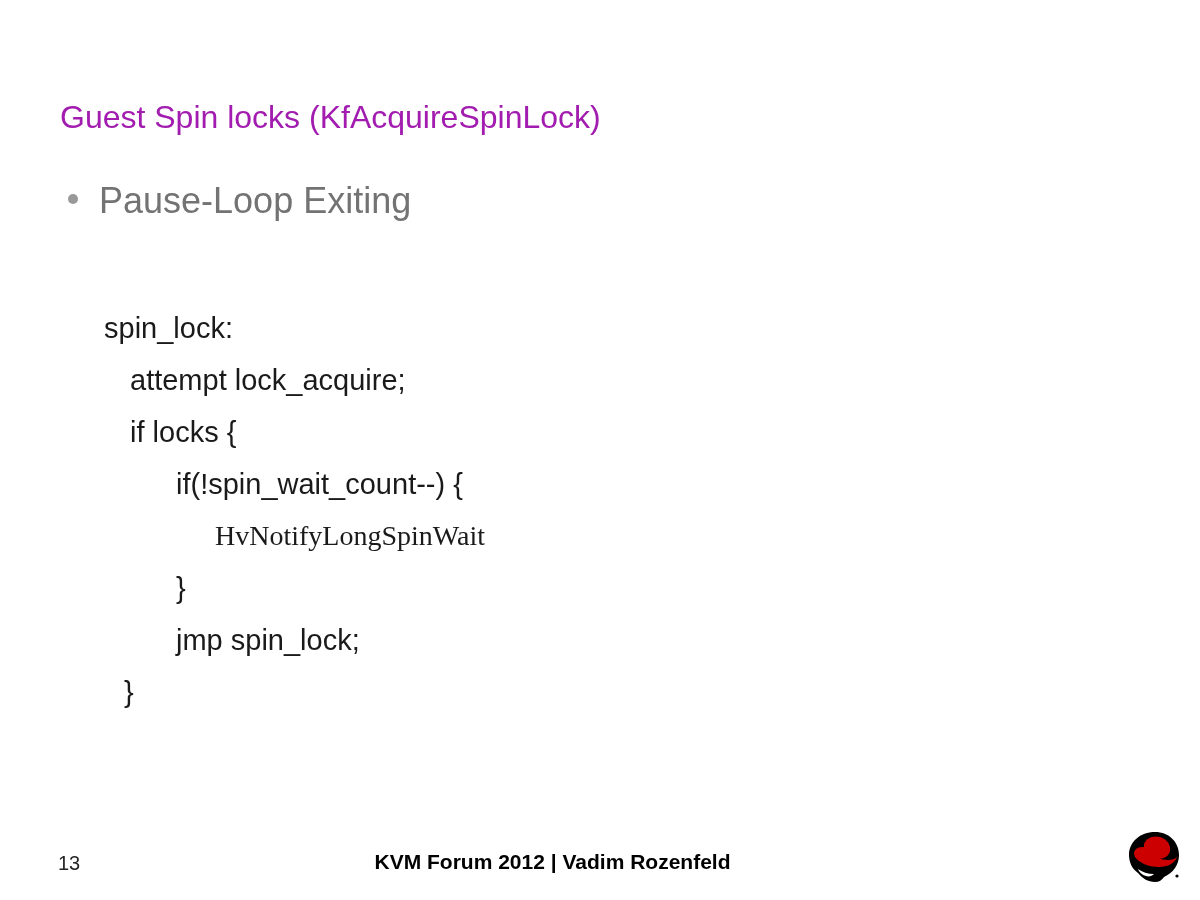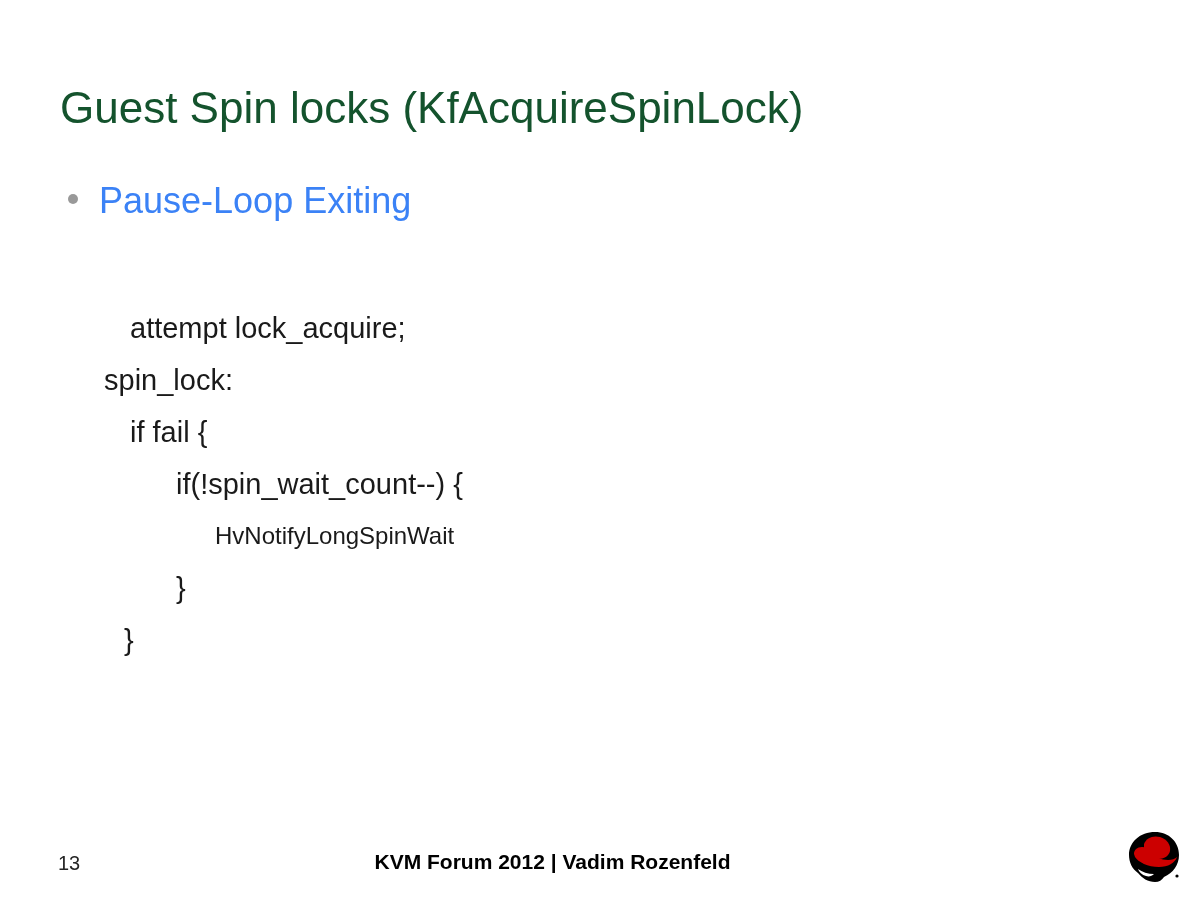--- a/index.html
+++ b/index.html
@@ -15,45 +15,45 @@
     background: #ffffff;
     overflow: hidden;
     font-family: "Liberation Sans", sans-serif;
     color: #1a1a1a;
   }
 
   
   .slide-title {
     position: absolute;
     left: 60px;
-    top: 54px;
-    font-size: 44px;
+    top: 78px;
+    font-size: 32px;
     font-weight: 400;
     line-height: 1.15;
     letter-spacing: 0px;
-    color: #14532d;
+    color: #a21caf;
     white-space: nowrap;
   }
 
   
   .bullet-list {
     position: absolute;
     left: 68px;
     top: 178px;
     margin: 0;
     padding: 0;
     list-style: none;
   }
 
   .bullet-item {
     display: flex;
     align-items: baseline;
     font-size: 36px;
     font-weight: 400;
-    color: #3b82f6;
+    color: #737373;
     line-height: 1.25;
   }
 
   .bullet-marker {
     display: inline-block;
     width: 10px;
     height: 10px;
     border-radius: 50%;
     background: #999999;
     margin-right: 21px;
@@ -80,22 +80,22 @@
     font-family: "Liberation Sans", sans-serif;
     font-size: 29px;
     font-weight: 400;
     color: #1a1a1a;
     height: 52px;
     line-height: 52px;
     white-space: pre;
   }
 
   .code-line.serif {
-    font-family: Liberation Sans, sans-serif;
-    font-size: 24px;
+    font-family: Liberation Serif, serif;
+    font-size: 28px;
   }
 
   .indent-0 { padding-left: 0px; }
   .indent-1 { padding-left: 26px; }
   .indent-2 { padding-left: 72px; }
   .indent-3 { padding-left: 111px; }
   .indent-close { padding-left: 20px; }
 
   
   .footer {
@@ -145,26 +145,27 @@
   <h1 class="slide-title">Guest Spin locks (KfAcquireSpinLock)</h1>
 
   <ul class="bullet-list">
     <li class="bullet-item">
       <span class="bullet-marker"></span>
       <span class="bullet-text">Pause-Loop Exiting</span>
     </li>
   </ul>
 
   <div class="code-block">
+    <div class="code-line indent-0">spin_lock:</div>
     <div class="code-line indent-1">attempt lock_acquire;</div>
-    <div class="code-line indent-0">spin_lock:</div>
-    <div class="code-line indent-1">if fail {</div>
+    <div class="code-line indent-1">if locks {</div>
     <div class="code-line indent-2">if(!spin_wait_count--) {</div>
     <div class="code-line indent-3 serif">HvNotifyLongSpinWait</div>
     <div class="code-line indent-2">}</div>
+    <div class="code-line indent-2">jmp spin_lock;</div>
     <div class="code-line indent-close">}</div>
   </div>
 
   <div class="footer">
     <div class="slide-number">13</div>
     <div class="footer-center">KVM Forum 2012 | Vadim Rozenfeld</div>
   </div>
 
   <div class="logo">
     <svg viewBox="0 0 62 58" width="62" height="58" aria-hidden="true">

